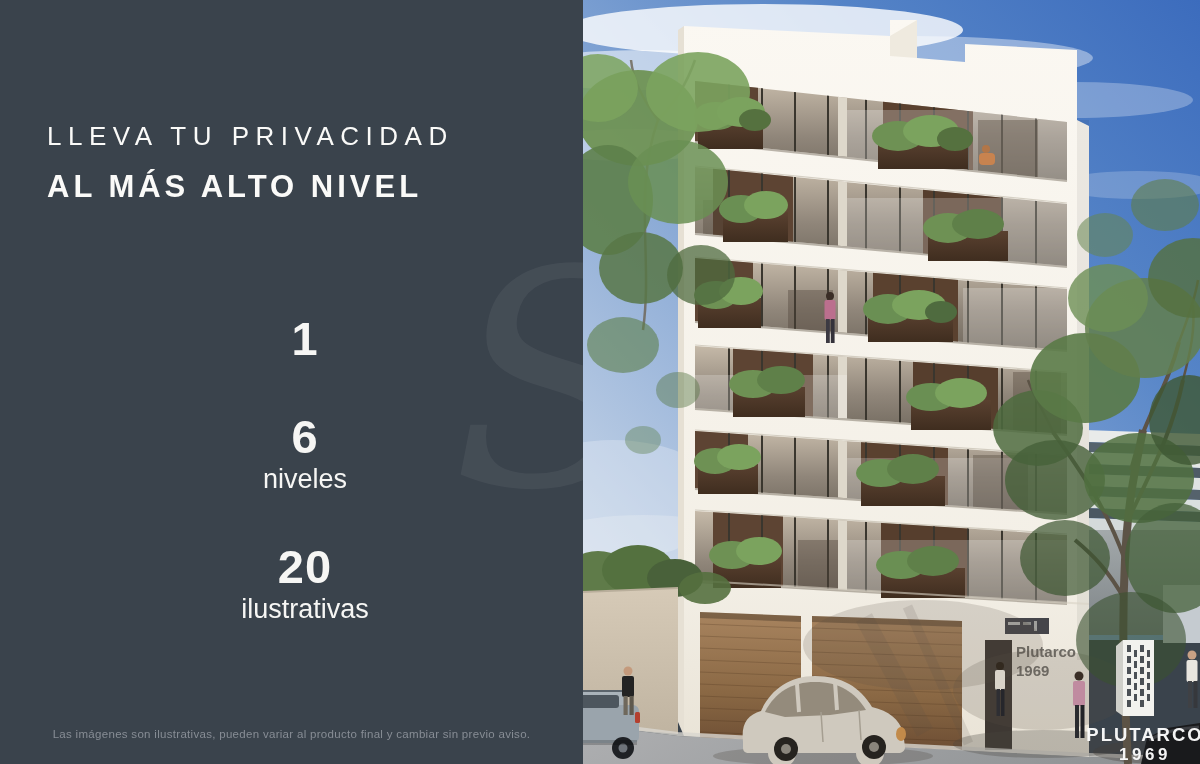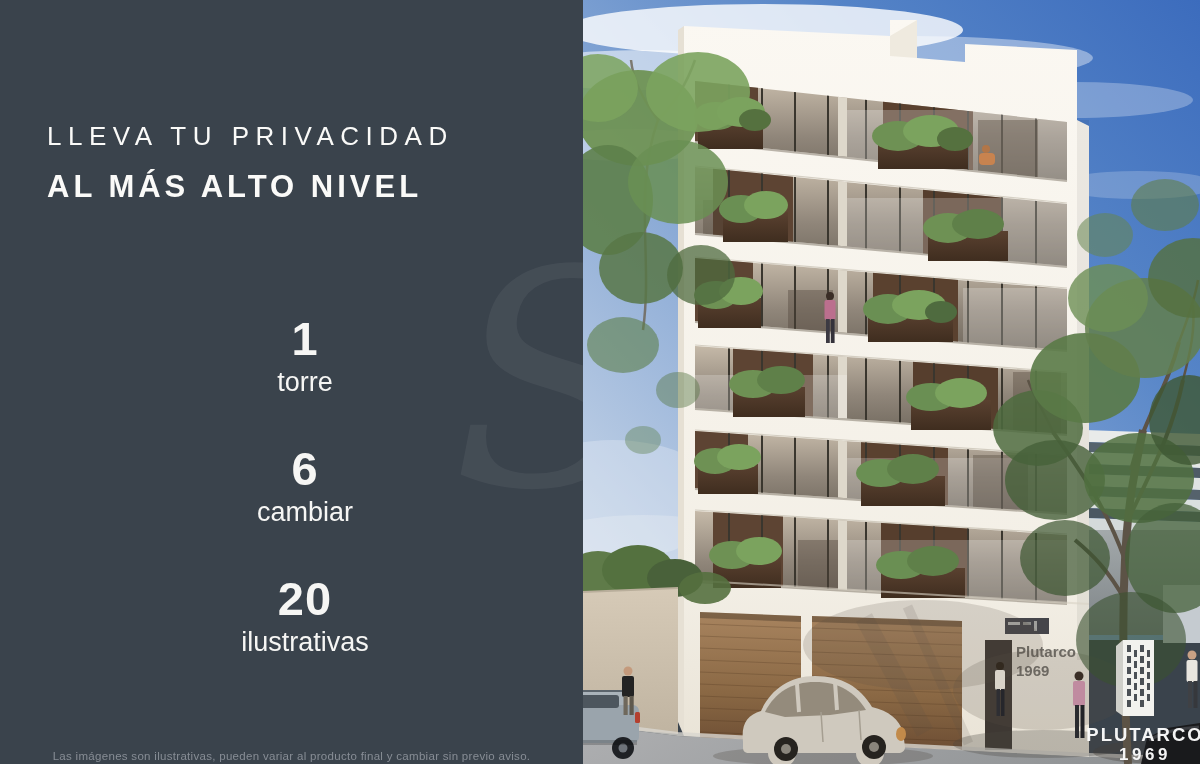--- a/index.html
+++ b/index.html
@@ -15,21 +15,21 @@
     color:rgba(255,255,255,0.055);user-select:none;
   }
   .headline{position:absolute;left:47px;top:114px;color:#fafaf8;white-space:nowrap;}
   .headline-l1{font-size:26px;font-weight:400;letter-spacing:6.5px;line-height:44px;}
   .headline-l2{font-size:31px;font-weight:700;letter-spacing:4px;line-height:46px;margin-top:6px;}
   .stats{position:absolute;left:20px;top:313px;width:570px;text-align:center;color:#f6f6f4;}
   .stat{margin-bottom:45px;}
   .stat-value{font-size:47px;font-weight:700;line-height:1.12;letter-spacing:1px;}
   .stat-label{font-size:27px;font-weight:400;line-height:1.2;}
   .disclaimer{
-    position:absolute;left:0;top:750px;width:583px;text-align:center;
+    position:absolute;left:0;top:728px;width:583px;text-align:center;
     font-size:11.5px;letter-spacing:.3px;color:#878d95;
   }
   
   .photo{position:absolute;left:583px;top:0;width:617px;height:764px;overflow:hidden;}
   .photo svg{display:block;}
   text.sign{font-family:"Liberation Sans",sans-serif;font-weight:700;fill:#716e68;}
   text.logo{font-family:"Liberation Sans",sans-serif;font-weight:700;fill:#ffffff;opacity:.95;}
 </style>
 </head>
 <body>
@@ -40,25 +40,24 @@
     <div class="watermark">S</div>
 
     <div class="headline">
       <div class="headline-l1">LLEVA TU PRIVACIDAD</div>
       <div class="headline-l2">AL MÁS ALTO NIVEL</div>
     </div>
 
     <div class="stats">
       <div class="stat">
         <div class="stat-value">1</div>
-        <div class="stat-label">torre</div>
       </div>
       <div class="stat">
         <div class="stat-value">6</div>
-        <div class="stat-label">cambiar</div>
+        <div class="stat-label">niveles</div>
       </div>
       <div class="stat">
         <div class="stat-value">20</div>
         <div class="stat-label">ilustrativas</div>
       </div>
     </div>
 
     <div class="disclaimer">Las imágenes son ilustrativas, pueden variar al producto final y cambiar sin previo aviso.</div>
   </div>
 

